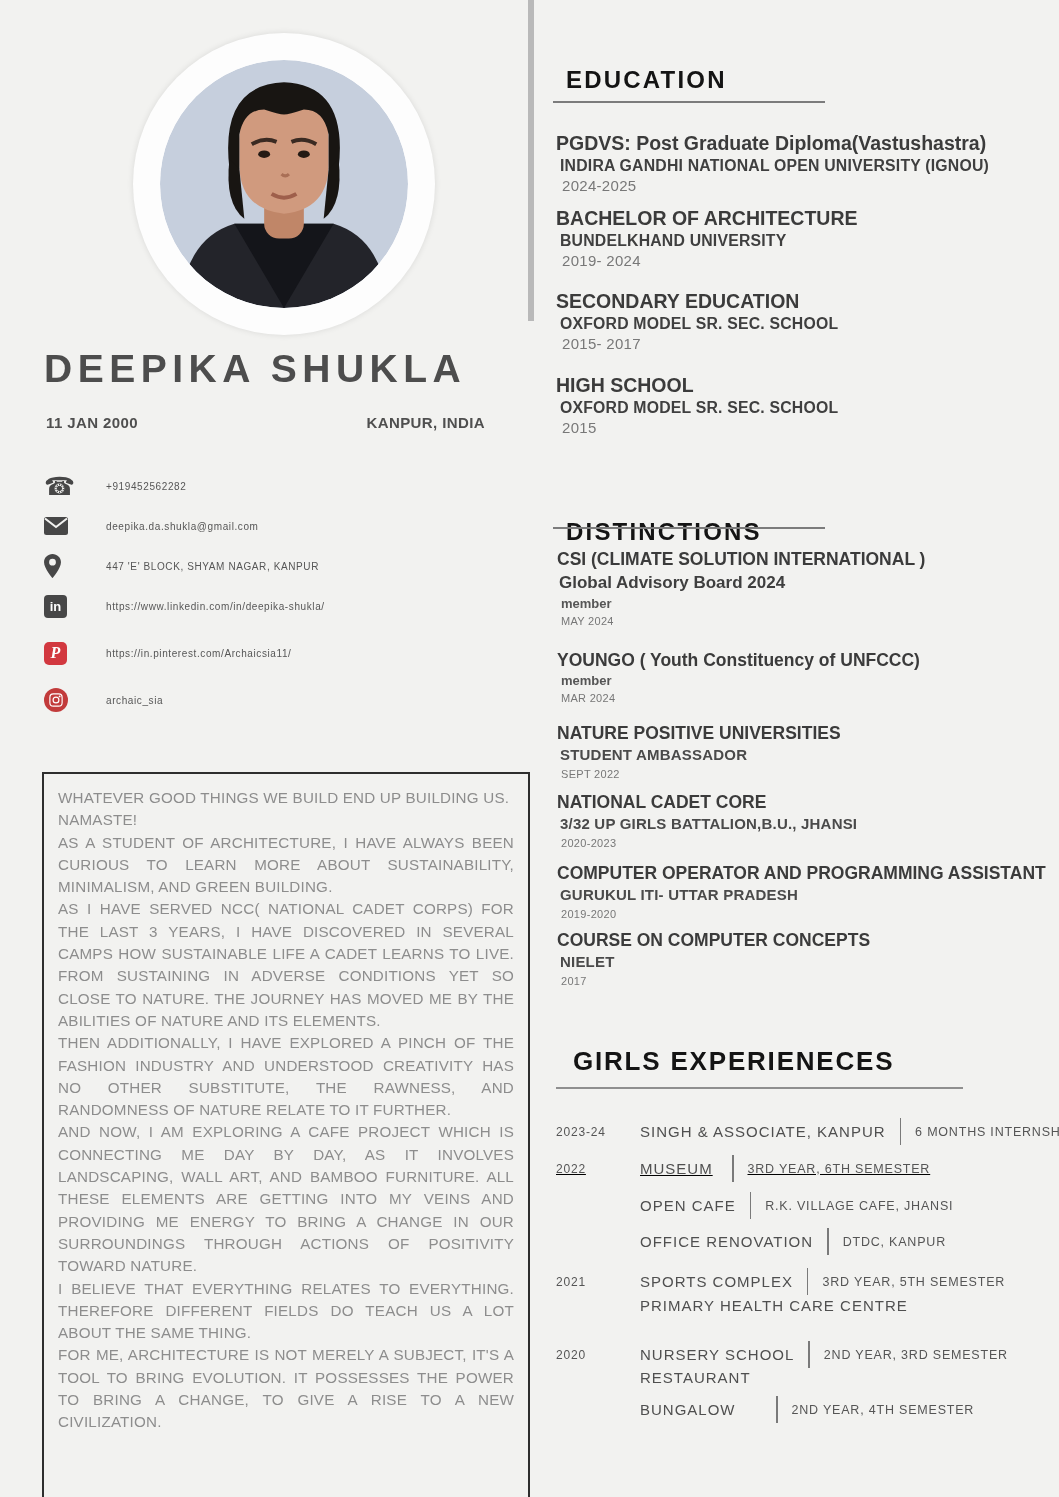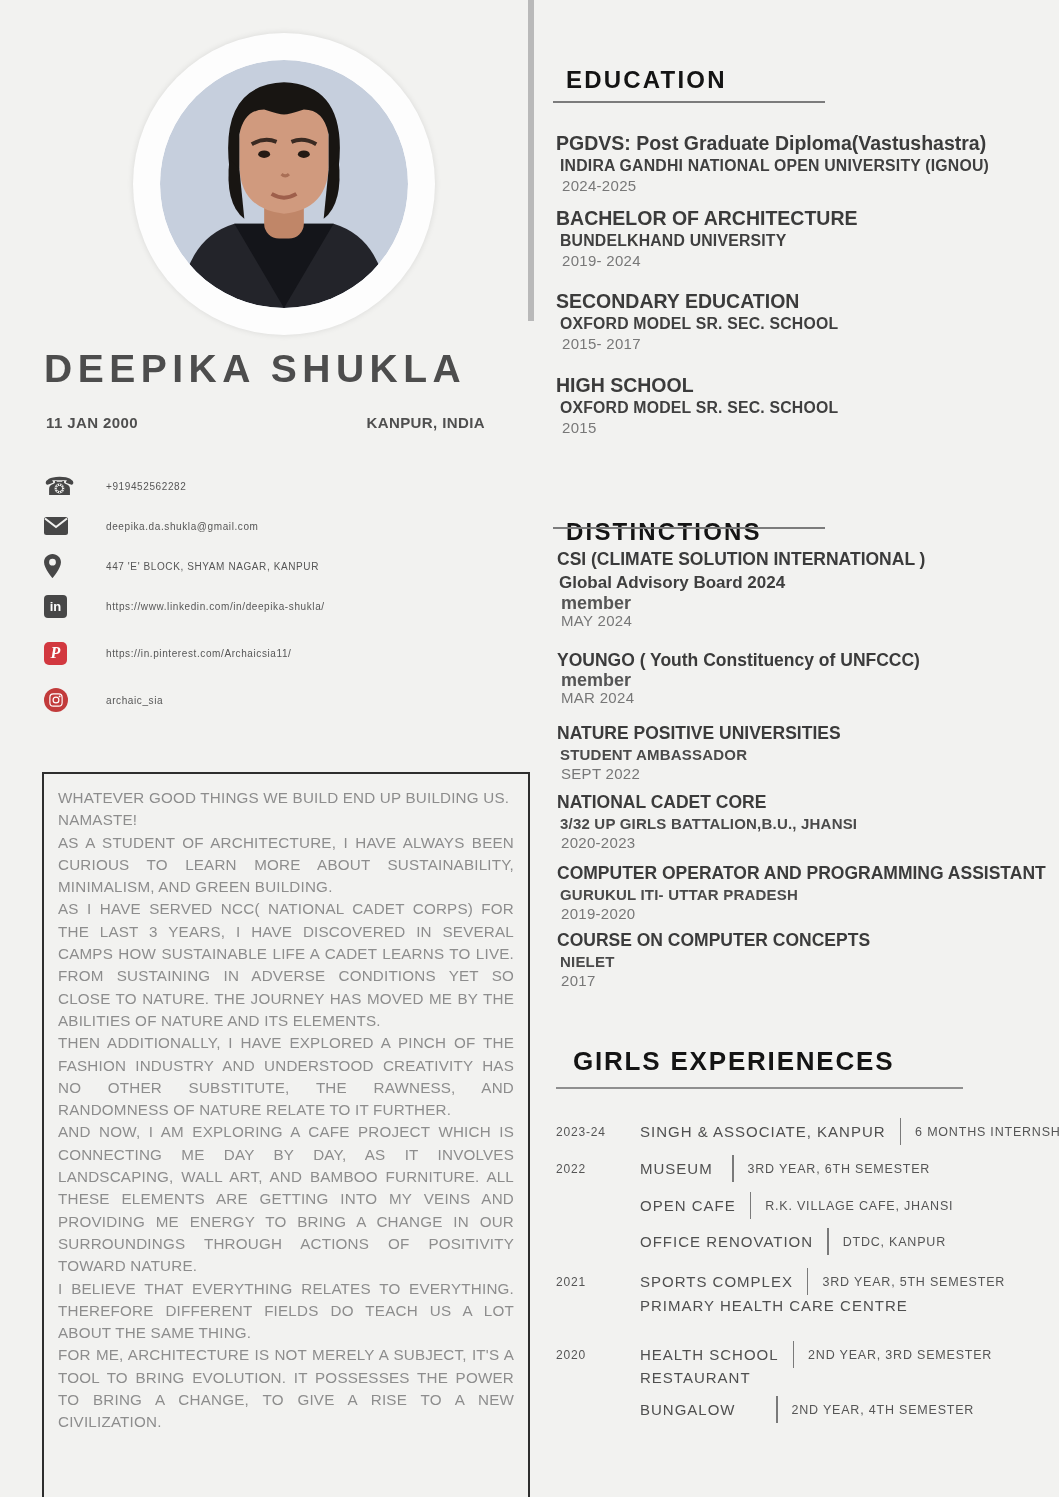--- a/index.html
+++ b/index.html
@@ -47,22 +47,22 @@
 
   .edu { position:absolute; left:556px; width:480px; }
   .edu .t { font-size:19.5px; font-weight:bold; color:#3b3b3b; line-height:25px; }
   .edu .s { font-size:15.8px; font-weight:bold; color:#3f3f3f; line-height:20px; padding-left:4px; letter-spacing:0.2px; }
   .edu .y { font-size:15px; color:#787878; line-height:19px; padding-left:6px; letter-spacing:0.3px; }
 
   .dist { position:absolute; left:557px; width:480px; }
   .dist .t  { font-size:17.5px; font-weight:bold; color:#3b3b3b; line-height:22px; white-space:nowrap; }
   .dist .st { font-size:17px; font-weight:bold; color:#3f3f3f; line-height:22px; padding-left:2px; margin-top:2px; }
   .dist .st2{ font-size:15px; font-weight:bold; color:#4a4a4a; line-height:18px; padding-left:3px; margin-top:2px; letter-spacing:0.2px; }
-  .dist .rl { font-size:18px; font-weight:bold; color:#555; line-height:15px; padding-left:4px; margin-top:2px; }
-  .dist .d  { font-size:15px; color:#777; line-height:18px; padding-left:4px; margin-top:1px; letter-spacing:0.3px; }
+  .dist .rl { font-size:13px; font-weight:bold; color:#555; line-height:15px; padding-left:4px; margin-top:2px; }
+  .dist .d  { font-size:11px; color:#777; line-height:18px; padding-left:4px; margin-top:1px; letter-spacing:0.3px; }
 
   .wrow { position:absolute; left:556px; display:flex; align-items:center; white-space:nowrap; }
   .wyear { flex:0 0 84px; font-size:12px; color:#555; letter-spacing:0.8px; }
   .wproj { font-size:15px; color:#4f4f4f; letter-spacing:1px; margin-right:14px; }
   .wproj.mw { min-width:78px; }
   .wbar { width:1.5px; height:27px; background:#7a7a7a; margin-right:14px; flex:0 0 1.5px; }
   .wdet { font-size:12.5px; color:#555; letter-spacing:0.8px; }
 </style>
 </head>
 <body>
@@ -230,21 +230,21 @@
 
   <div class="sec-h h-work">GIRLS EXPERIENECES</div>
   <div class="rule r-work"></div>
 
   <div class="wrow" style="top:1118px;">
     <span class="wyear">2023-24</span>
     <span class="wproj">SINGH &amp; ASSOCIATE, KANPUR</span>
     <span class="wbar"></span>
     <span class="wdet">6 MONTHS INTERNSHIP</span>
   </div>
-  <div class="wrow" style="top:1155px;">
+  <div class="wrow" style="top:1155px;text-decoration:underline;">
     <span class="wyear">2022</span>
     <span class="wproj mw">MUSEUM</span>
     <span class="wbar"></span>
     <span class="wdet">3RD YEAR, 6TH SEMESTER</span>
   </div>
   <div class="wrow" style="top:1192px;">
     <span class="wyear"></span>
     <span class="wproj mw">OPEN CAFE</span>
     <span class="wbar"></span>
     <span class="wdet">R.K. VILLAGE CAFE, JHANSI</span>
@@ -260,21 +260,21 @@
     <span class="wproj">SPORTS COMPLEX</span>
     <span class="wbar"></span>
     <span class="wdet">3RD YEAR, 5TH SEMESTER</span>
   </div>
   <div class="wrow" style="top:1297px;">
     <span class="wyear"></span>
     <span class="wproj">PRIMARY HEALTH CARE CENTRE</span>
   </div>
   <div class="wrow" style="top:1341px;">
     <span class="wyear">2020</span>
-    <span class="wproj mw">HEALTH SCHOOL</span>
+    <span class="wproj mw">NURSERY SCHOOL</span>
     <span class="wbar"></span>
     <span class="wdet">2ND YEAR, 3RD SEMESTER</span>
   </div>
   <div class="wrow" style="top:1369px;">
     <span class="wyear"></span>
     <span class="wproj">RESTAURANT</span>
   </div>
   <div class="wrow" style="top:1396px;">
     <span class="wyear"></span>
     <span class="wproj" style="min-width:122px;">BUNGALOW</span>

